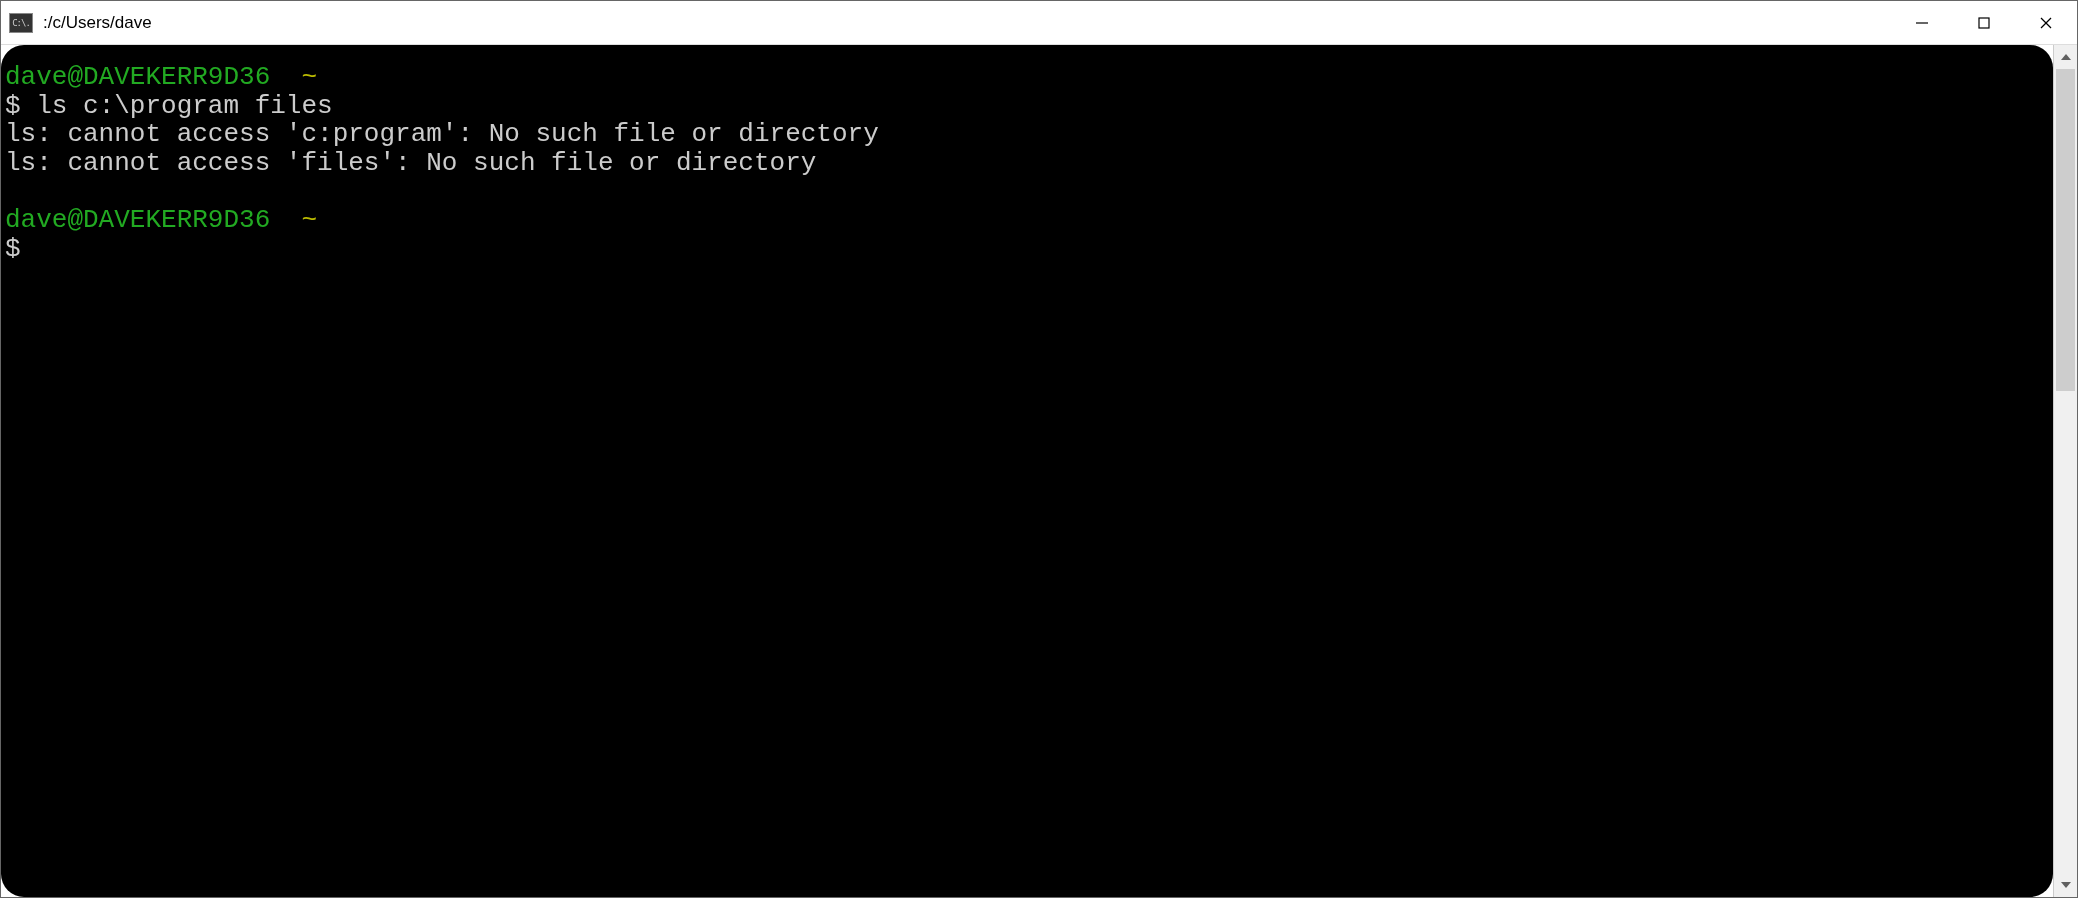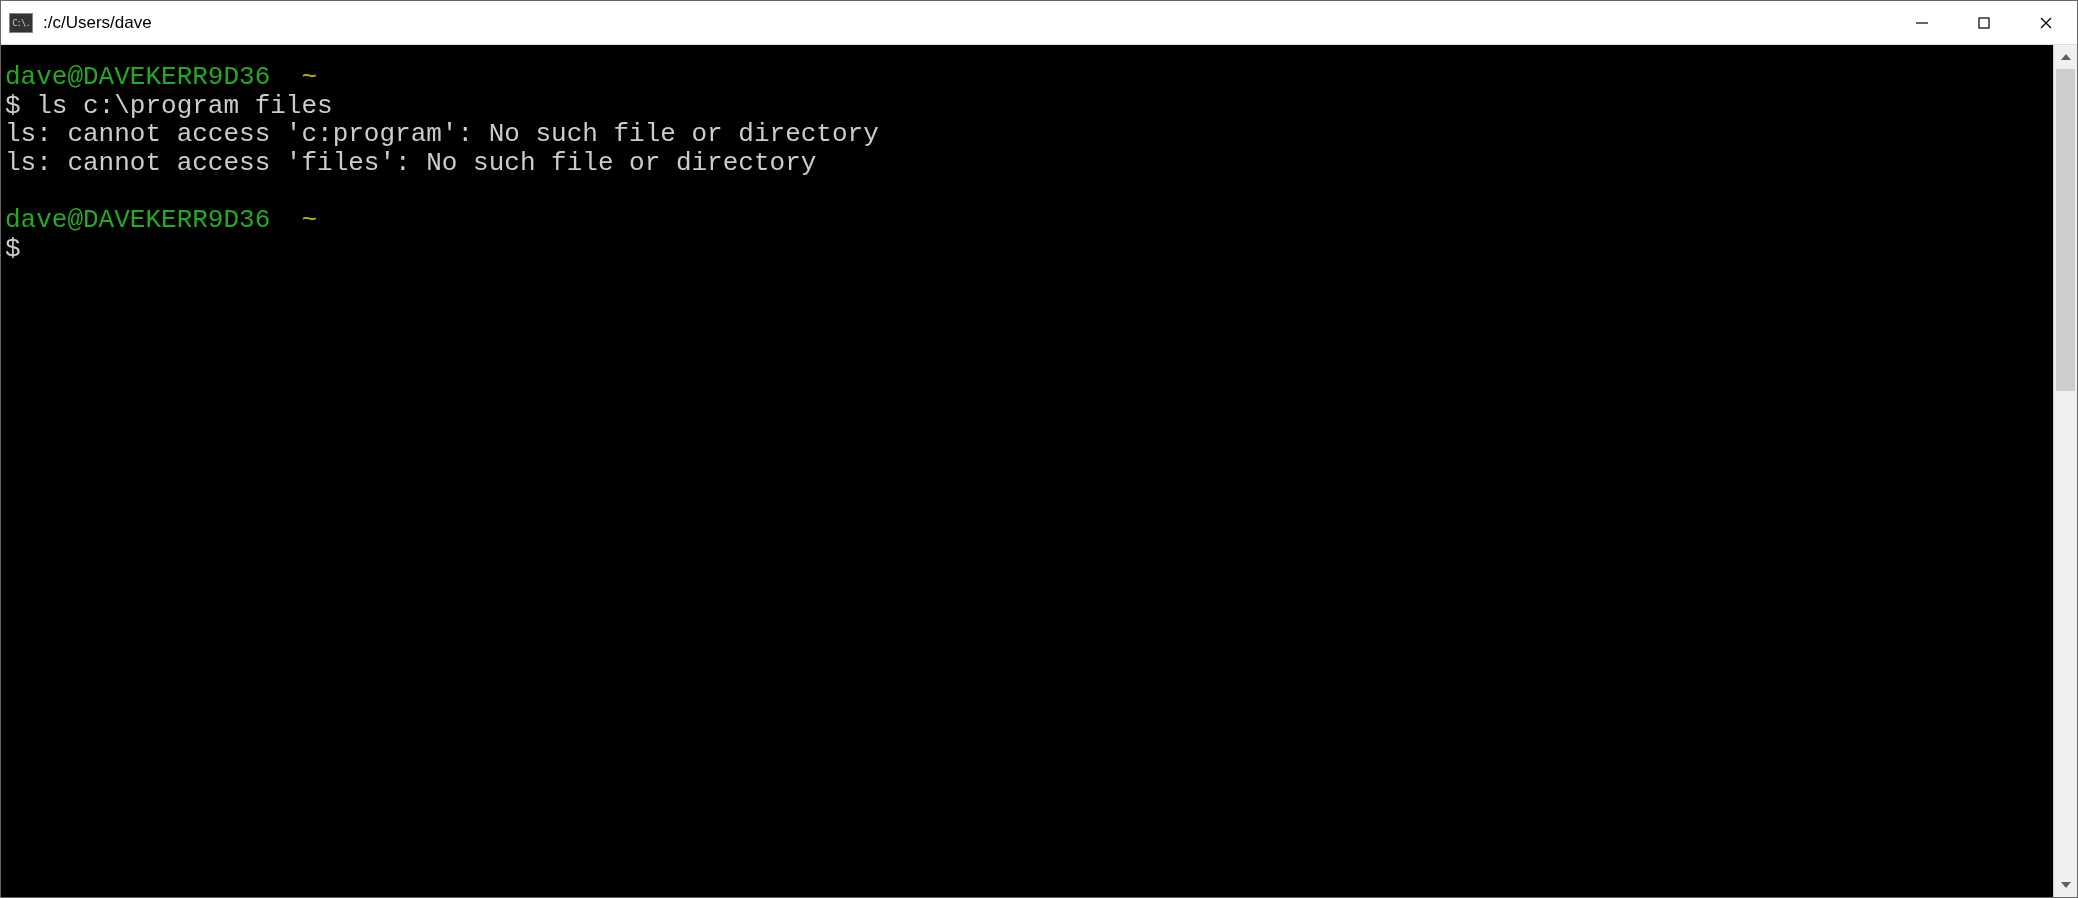--- a/index.html
+++ b/index.html
@@ -72,20 +72,21 @@
     .terminal {
       flex: 1;
       background: #000000;
       color: #cccccc;
       font-family: 'Consolas', 'Courier New', monospace;
       font-size: 26px;
       line-height: 1.1;
       padding: 18px 4px 4px 4px;
       white-space: pre;
       overflow: hidden;
+      border-radius: 23px;
     }
     .prompt-user {
       color: #22aa22;
     }
     .prompt-path {
       color: #bbbb00;
     }
     .term-text {
       color: #cccccc;
     }

